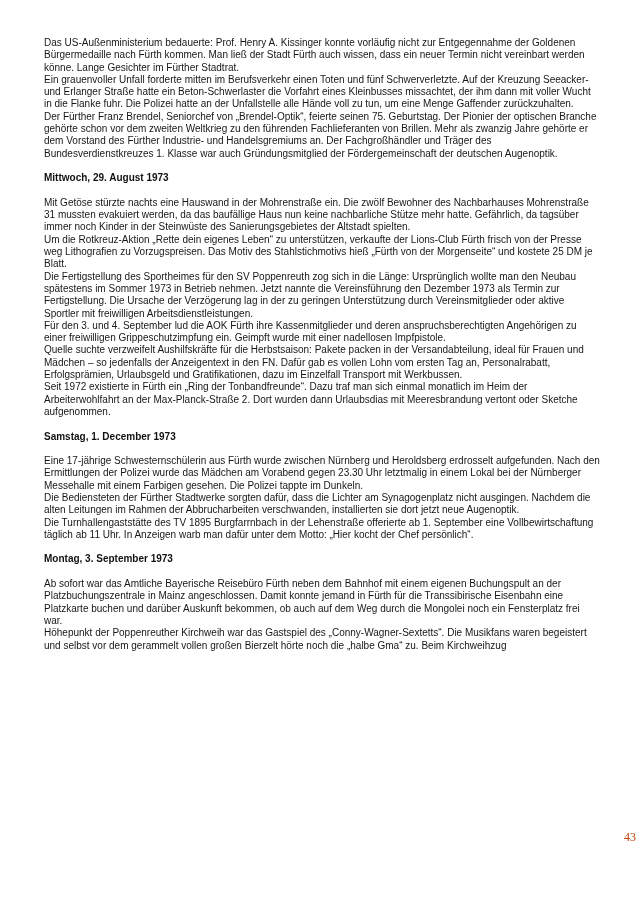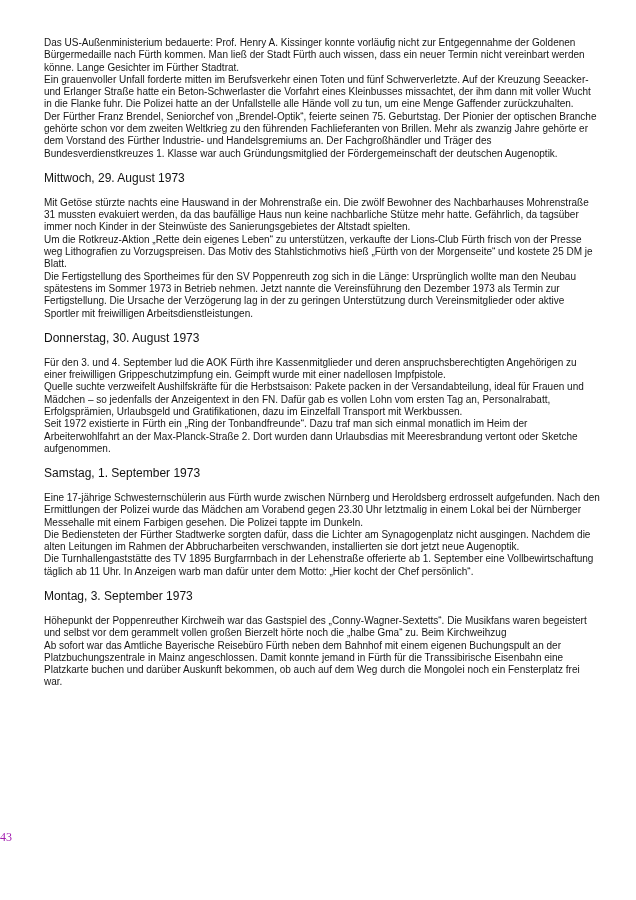--- a/index.html
+++ b/index.html
@@ -32,34 +32,34 @@
     line-height: 12.3px;
     text-align: left;
   }
   .text-block p {
     margin: 0;
     padding: 0;
   }
   .text-block h2 {
     margin: 12.3px 0 12.3px 0;
     padding: 0;
-    font-size: 12px;
+    font-size: 10px;
     line-height: 12.3px;
-    font-weight: normal;
+    font-weight: bold;
     color: #111111;
   }
   .page-footer {
     position: absolute;
     left: 0;
     top: 830px;
     width: 636px;
-    text-align: left;
+    text-align: right;
     font-family: "Liberation Serif", serif;
     font-size: 12px;
-    color: #a21caf;
+    color: #c2410c;
   }
 </style>
 </head>
 <body>
 
 <div class="page">
 
   <div class="text-block">
 
     <section>
@@ -69,39 +69,38 @@
     </section>
 
     <section>
       <h2>Mittwoch, 29. August 1973</h2>
       <p>Mit Getöse stürzte nachts eine Hauswand in der Mohrenstraße ein. Die zwölf Bewohner des Nachbarhauses Mohrenstraße 31 mussten evakuiert werden, da das baufällige Haus nun keine nachbarliche Stütze mehr hatte. Gefährlich, da tagsüber immer noch Kinder in der Steinwüste des Sanierungsgebietes der Altstadt spielten.</p>
       <p>Um die Rotkreuz-Aktion „Rette dein eigenes Leben“ zu unterstützen, verkaufte der Lions-Club Fürth frisch von der Presse weg Lithografien zu Vorzugspreisen. Das Motiv des Stahlstichmotivs hieß „Fürth von der Morgenseite“ und kostete 25 DM je Blatt.</p>
       <p>Die Fertigstellung des Sportheimes für den SV Poppenreuth zog sich in die Länge: Ursprünglich wollte man den Neubau spätestens im Sommer 1973 in Betrieb nehmen. Jetzt nannte die Vereinsführung den Dezember 1973 als Termin zur Fertigstellung. Die Ursache der Verzögerung lag in der zu geringen Unterstützung durch Vereinsmitglieder oder aktive Sportler mit freiwilligen Arbeitsdienstleistungen.</p>
     </section>
 
     <section>
-      <h2>Donnerstag, 30. August 1973</h2>
       <p>Für den 3. und 4. September lud die AOK Fürth ihre Kassenmitglieder und deren anspruchsberechtigten Angehörigen zu einer freiwilligen Grippeschutzimpfung ein. Geimpft wurde mit einer nadellosen Impfpistole.</p>
     </section>
 
     <section>
       <p>Quelle suchte verzweifelt Aushilfskräfte für die Herbstsaison: Pakete packen in der Versandabteilung, ideal für Frauen und Mädchen – so jedenfalls der Anzeigentext in den FN. Dafür gab es vollen Lohn vom ersten Tag an, Personalrabatt, Erfolgsprämien, Urlaubsgeld und Gratifikationen, dazu im Einzelfall Transport mit Werkbussen.</p>
       <p>Seit 1972 existierte in Fürth ein „Ring der Tonbandfreunde“. Dazu traf man sich einmal monatlich im Heim der Arbeiterwohlfahrt an der Max-Planck-Straße 2. Dort wurden dann Urlaubsdias mit Meeresbrandung vertont oder Sketche aufgenommen.</p>
     </section>
 
     <section>
-      <h2>Samstag, 1. September 1973</h2>
+      <h2>Samstag, 1. December 1973</h2>
       <p>Eine 17-jährige Schwesternschülerin aus Fürth wurde zwischen Nürnberg und Heroldsberg erdrosselt aufgefunden. Nach den Ermittlungen der Polizei wurde das Mädchen am Vorabend gegen 23.30 Uhr letztmalig in einem Lokal bei der Nürnberger Messehalle mit einem Farbigen gesehen. Die Polizei tappte im Dunkeln.</p>
       <p>Die Bediensteten der Fürther Stadtwerke sorgten dafür, dass die Lichter am Synagogenplatz nicht ausgingen. Nachdem die alten Leitungen im Rahmen der Abbrucharbeiten verschwanden, installierten sie dort jetzt neue Augenoptik.</p>
       <p>Die Turnhallengaststätte des TV 1895 Burgfarrnbach in der Lehenstraße offerierte ab 1. September eine Vollbewirtschaftung täglich ab 11 Uhr. In Anzeigen warb man dafür unter dem Motto: „Hier kocht der Chef persönlich“.</p>
     </section>
 
     <section>
       <h2>Montag, 3. September 1973</h2>
+      <p>Ab sofort war das Amtliche Bayerische Reisebüro Fürth neben dem Bahnhof mit einem eigenen Buchungspult an der Platzbuchungszentrale in Mainz angeschlossen. Damit konnte jemand in Fürth für die Transsibirische Eisenbahn eine Platzkarte buchen und darüber Auskunft bekommen, ob auch auf dem Weg durch die Mongolei noch ein Fensterplatz frei war.</p>
       <p>Höhepunkt der Poppenreuther Kirchweih war das Gastspiel des „Conny-Wagner-Sextetts“. Die Musikfans waren begeistert und selbst vor dem gerammelt vollen großen Bierzelt hörte noch die „halbe Gma“ zu. Beim Kirchweihzug</p>
-      <p>Ab sofort war das Amtliche Bayerische Reisebüro Fürth neben dem Bahnhof mit einem eigenen Buchungspult an der Platzbuchungszentrale in Mainz angeschlossen. Damit konnte jemand in Fürth für die Transsibirische Eisenbahn eine Platzkarte buchen und darüber Auskunft bekommen, ob auch auf dem Weg durch die Mongolei noch ein Fensterplatz frei war.</p>
     </section>
 
   </div>
 
   <div class="page-footer">43</div>
 
 </div>
 
 </body></html>

